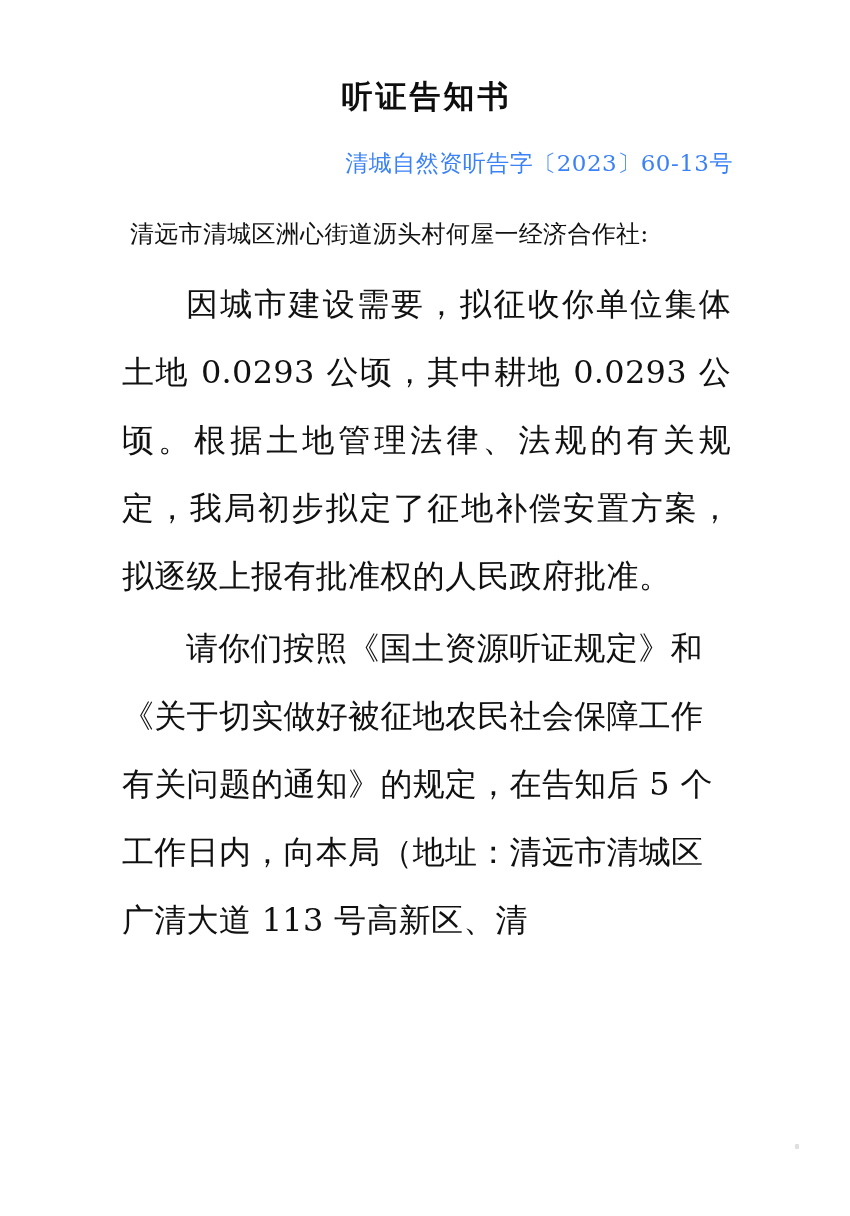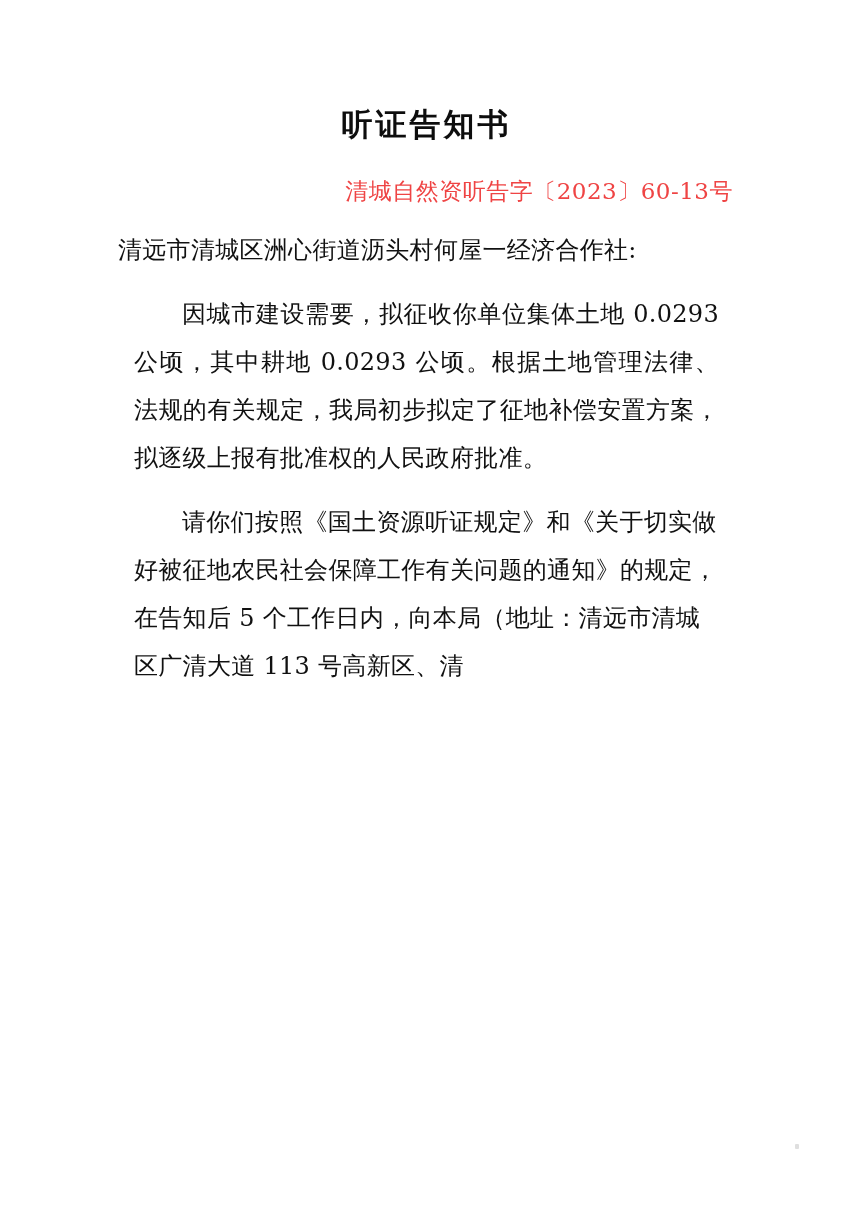--- a/index.html
+++ b/index.html
@@ -28,47 +28,47 @@
     top: 0;
     width: 617px;
   }
   .doc-title {
     font-family: "DejaVu Sans", "Liberation Sans", sans-serif;
     font-weight: bold;
     font-size: 31px;
     letter-spacing: 3px;
     text-align: center;
     margin: 0;
-    padding-top: 104px;
+    padding-top: 76px;
     line-height: 40px;
     color: #0d0d0d;
   }
   .doc-number {
     text-align: right;
     font-size: 23px;
     line-height: 34px;
     letter-spacing: 0.5px;
     margin: 0;
     padding-top: 30px;
     padding-right: 2px;
-    color: #ef4444;
+    color: #3b82f6;
   }
   .recipient {
     font-size: 24px;
     line-height: 48px;
-    margin: 0;
+    margin: 12px;
     padding-top: 18px;
     letter-spacing: 0.3px;
     text-align: left;
     color: #111111;
   }
   .para {
-    font-size: 24px;
-    line-height: 48px;
-    margin: 16px;
+    font-size: 32px;
+    line-height: 68px;
+    margin: 4px;
     text-indent: 2em;
     text-align: justify;
     text-justify: inter-ideograph;
     letter-spacing: 0.3px;
     color: #111111;
   }
   .para:last-child {
     text-align: left;
   }
   .scan-speck {

